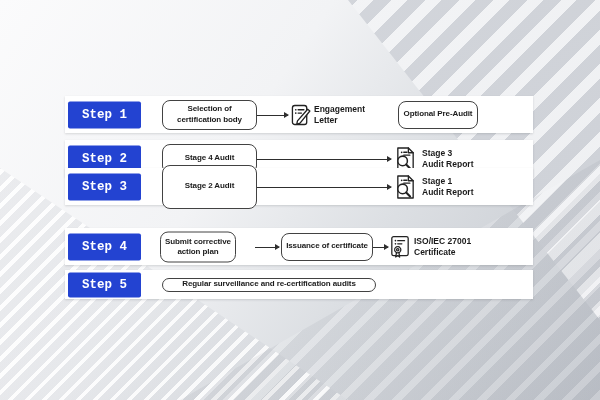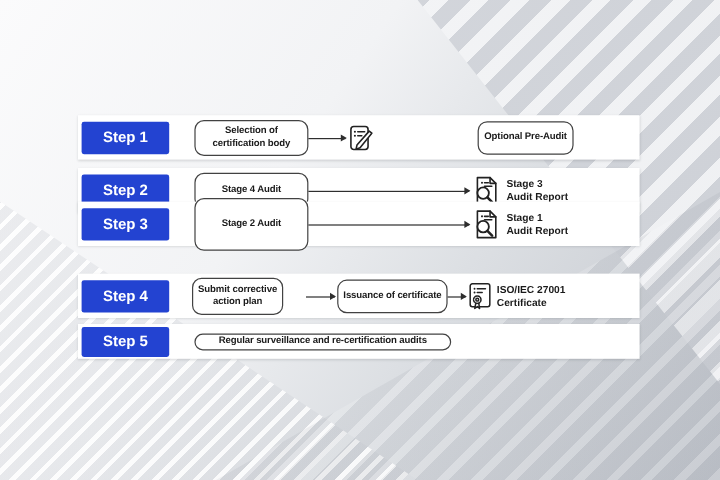--- a/index.html
+++ b/index.html
@@ -29,21 +29,21 @@
   }
   .r1{top:96px;height:37px;}
   .r2{top:140px;height:37px;}
   .r3{top:168px;height:37px;}
   .r4{top:228px;height:37px;}
   .r5{top:270px;height:29px;}
   .step{
     position:absolute;left:3px;top:50%;transform:translateY(-50%);
     width:73px;height:27px;background:var(--step-blue,#2343d1);
     color:#fff;font-weight:700;font-size:12.5px;
-    display:flex;align-items:center;justify-content:center;border-radius:2px;
+    display:flex;align-items:center;justify-content:center;border-radius:2px;font-family:Liberation Mono, monospace;
   }
   .node{
     position:absolute;top:50%;transform:translateY(-50%);
     background:#fff;border:1.4px solid var(--box-border,#424242);border-radius:8px;
     display:flex;align-items:center;justify-content:center;text-align:center;
     font-weight:700;font-size:8px;line-height:1.3;letter-spacing:-0.1px;
     color:var(--text-dark,#1a1a1a);white-space:pre-line;
     padding:1px 3px;box-sizing:border-box;
   }
   .arrow{position:absolute;top:50%;height:1px;background:var(--arrow-color,#2e2e2e);}
@@ -76,20 +76,22 @@
     <span class="icon" style="left:226px;">
       <svg width="20" height="23" viewBox="0 0 21 24" fill="none" stroke="#222" stroke-width="1.4" stroke-linecap="round" stroke-linejoin="round">
         <rect x="1.5" y="2" width="15" height="20" rx="2.5" fill="#fff"></rect>
         <circle cx="5" cy="6.5" r="0.9" fill="#222" stroke="none"></circle>
         <line x1="7.5" y1="6.5" x2="13.5" y2="6.5"></line>
         <circle cx="5" cy="10" r="0.9" fill="#222" stroke="none"></circle>
         <line x1="7.5" y1="10" x2="11" y2="10"></line>
         <path d="M17.5 6 L19.8 7.8 L9.5 20.5 L6 21.8 L6.8 18.2 Z" fill="#fff"></path>
       </svg>
     </span>
+    <div class="icon-label" style="left:249px;">Engagement
+Letter</div>
     <div class="node" style="left:333px;width:80px;height:28px;">Optional Pre-Audit</div>
   </div>
 
   <div class="band r2">
     <div class="step">Step 2</div>
     <div class="node" style="left:97px;width:95px;height:30px;">Stage 4 Audit</div>
     <div class="arrow" style="left:192px;width:134px;"></div>
     <span class="icon" style="left:329px;">
       <svg width="23" height="25" viewBox="0 0 24 26" fill="none" stroke="#222" stroke-width="1.4" stroke-linecap="round" stroke-linejoin="round">
         <path d="M4 1.5 h11 l5 5 v18 h-16 z" fill="#fff"></path>

